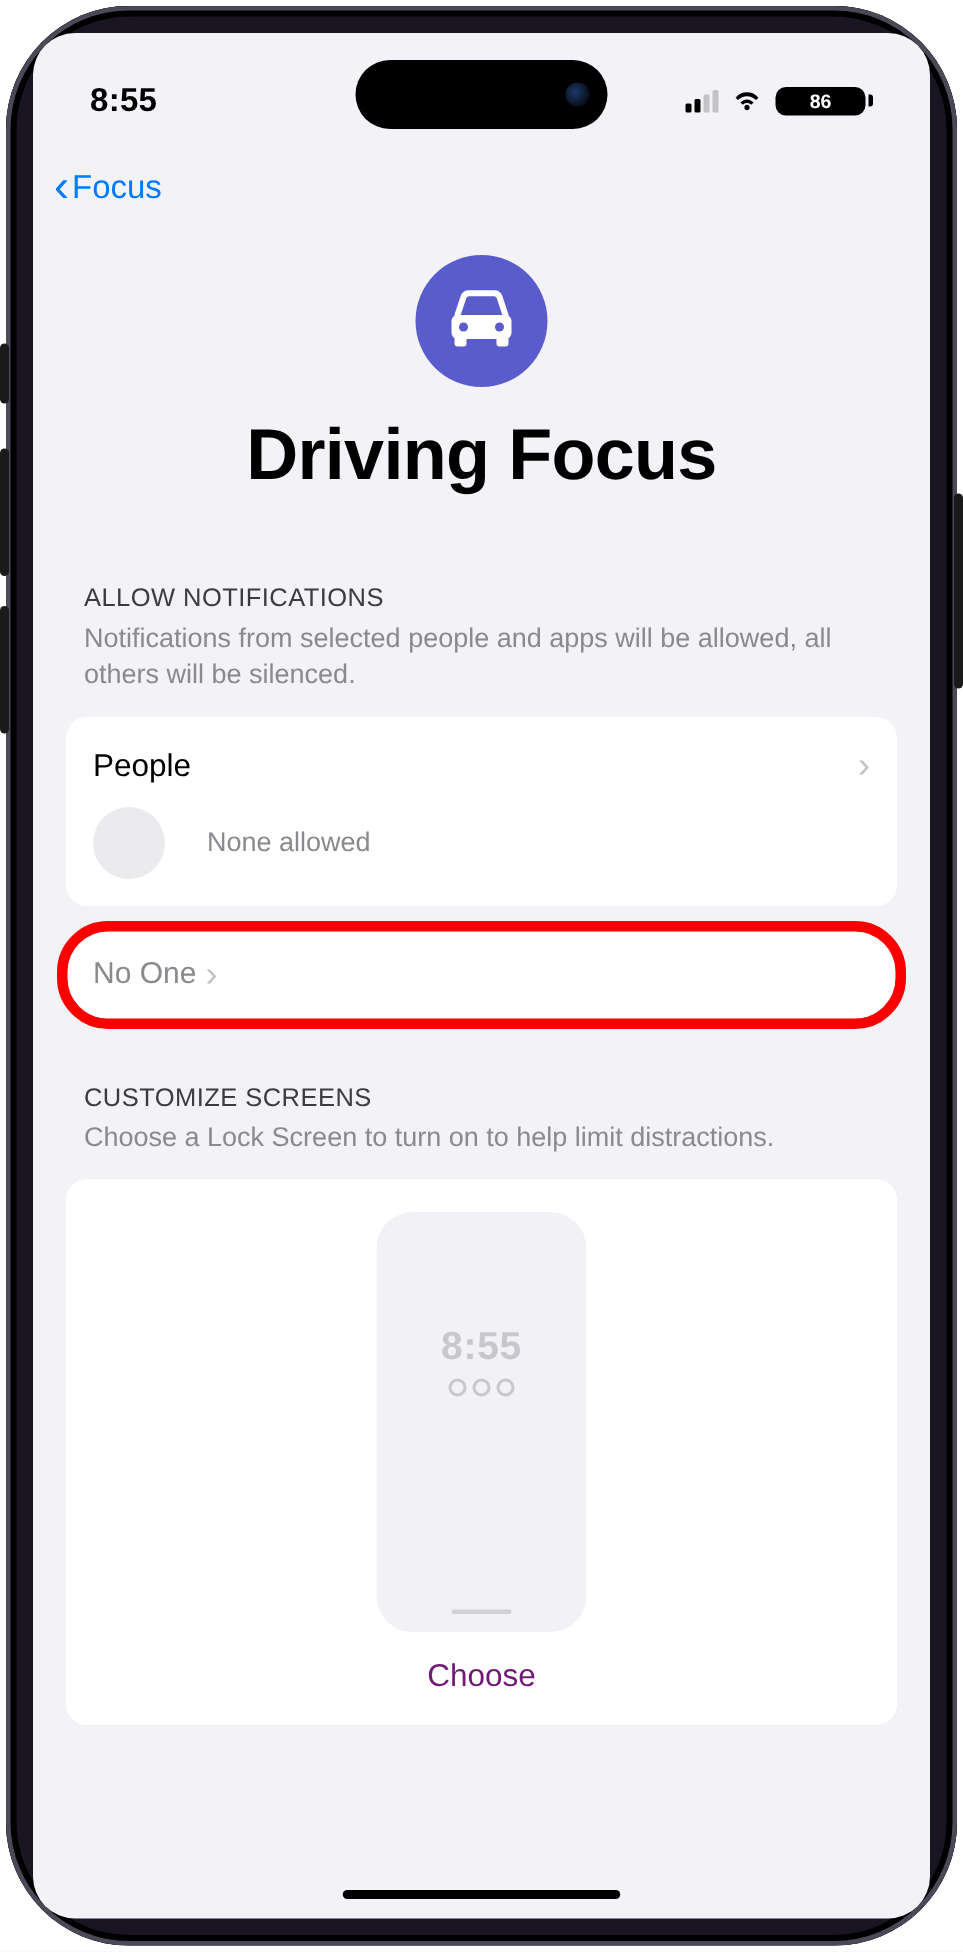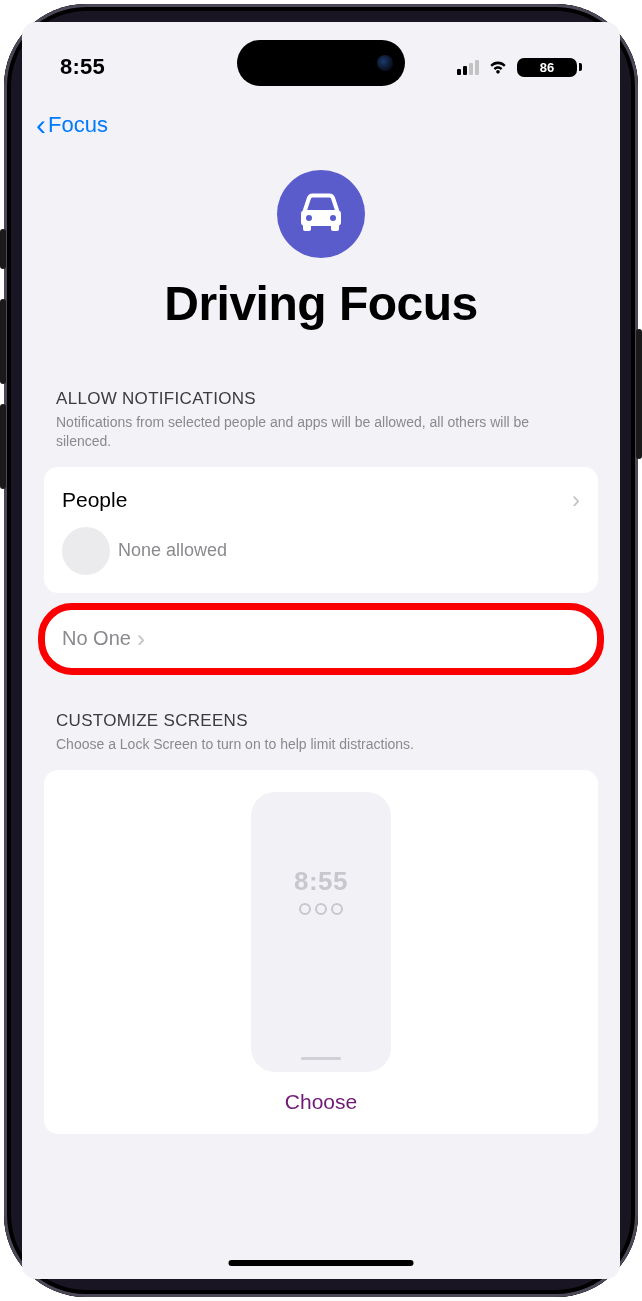--- a/index.html
+++ b/index.html
@@ -25,21 +25,21 @@
     border-radius: 4px;
   }
   .side-btn.left-top { left: -4px; top: 225px; width: 6px; height: 40px; }
   .side-btn.left-mid1 { left: -4px; top: 295px; width: 6px; height: 85px; }
   .side-btn.left-mid2 { left: -4px; top: 400px; width: 6px; height: 85px; }
   .side-btn.right { right: -4px; top: 325px; width: 6px; height: 130px; }
   .screen {
     width: 100%;
     height: 100%;
     background: #f2f2f7;
-    border-radius: 14px;
+    border-radius: 28px;
     overflow: hidden;
     position: relative;
   }
   .dynamic-island {
     position: absolute;
     top: 18px;
     left: 50%;
     transform: translateX(-50%);
     width: 168px;
     height: 46px;
@@ -147,21 +147,21 @@
   }
   .section-header {
     padding: 58px 12px 0;
   }
   .section-header-title {
     font-size: 17px;
     color: #3c3c3e;
     letter-spacing: 0.3px;
   }
   .section-header-sub {
-    font-size: 14px;
+    font-size: 18px;
     color: #8a8a8e;
     line-height: 1.35;
     margin-top: 4px;
   }
   .card {
     background: #fff;
     border-radius: 14px;
     margin-top: 16px;
   }
   .row {
@@ -181,21 +181,21 @@
     color: #8a8a8e;
     margin-right: 6px;
   }
   .chevron {
     color: #c3c3c6;
     font-size: 24px;
   }
   .people-sub {
     display: flex;
     align-items: center;
-    gap: 8px;
+    gap: 28px;
     padding: 0 18px 18px;
   }
   .avatar-placeholder {
     width: 48px;
     height: 48px;
     border-radius: 50%;
     background: #ebebee;
   }
   .people-sub-label {
     font-size: 18px;

